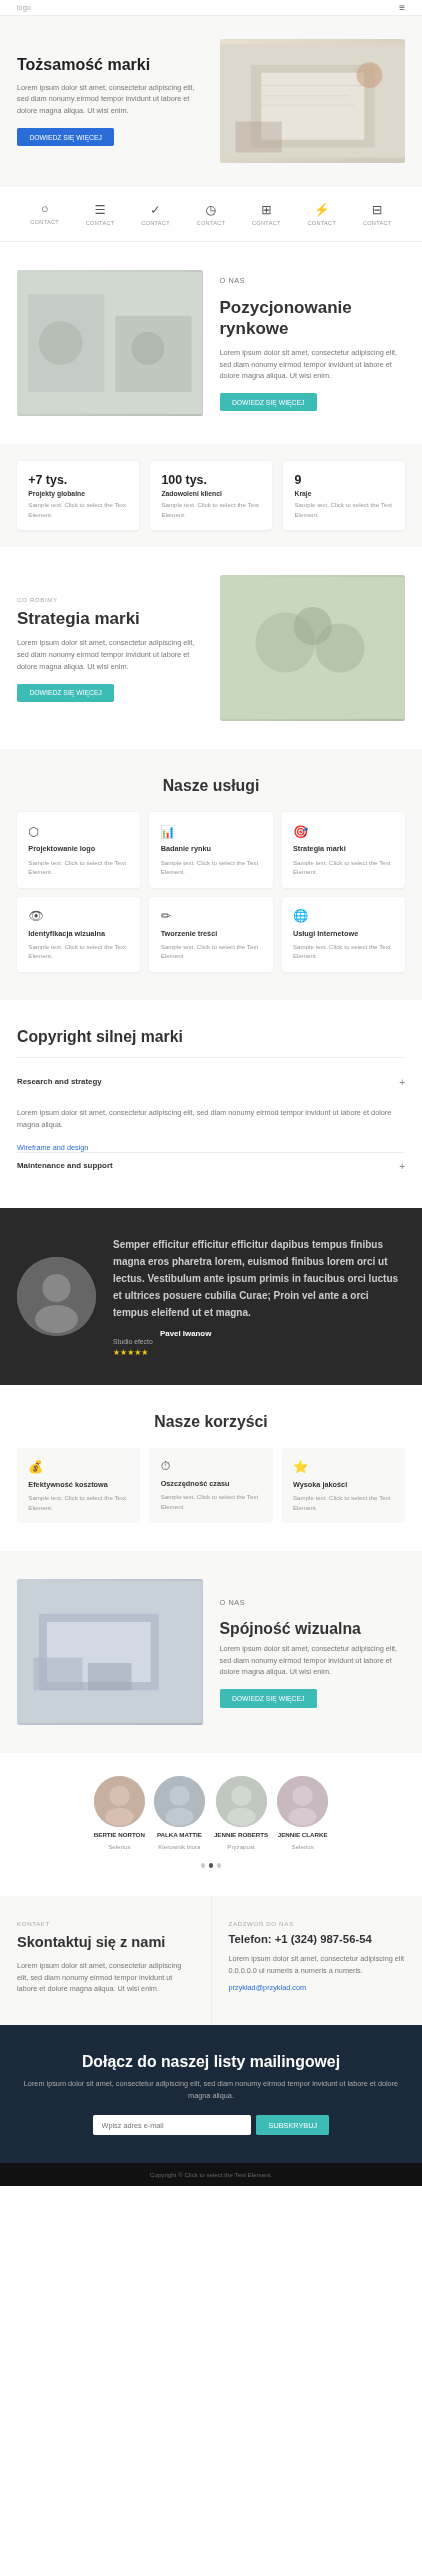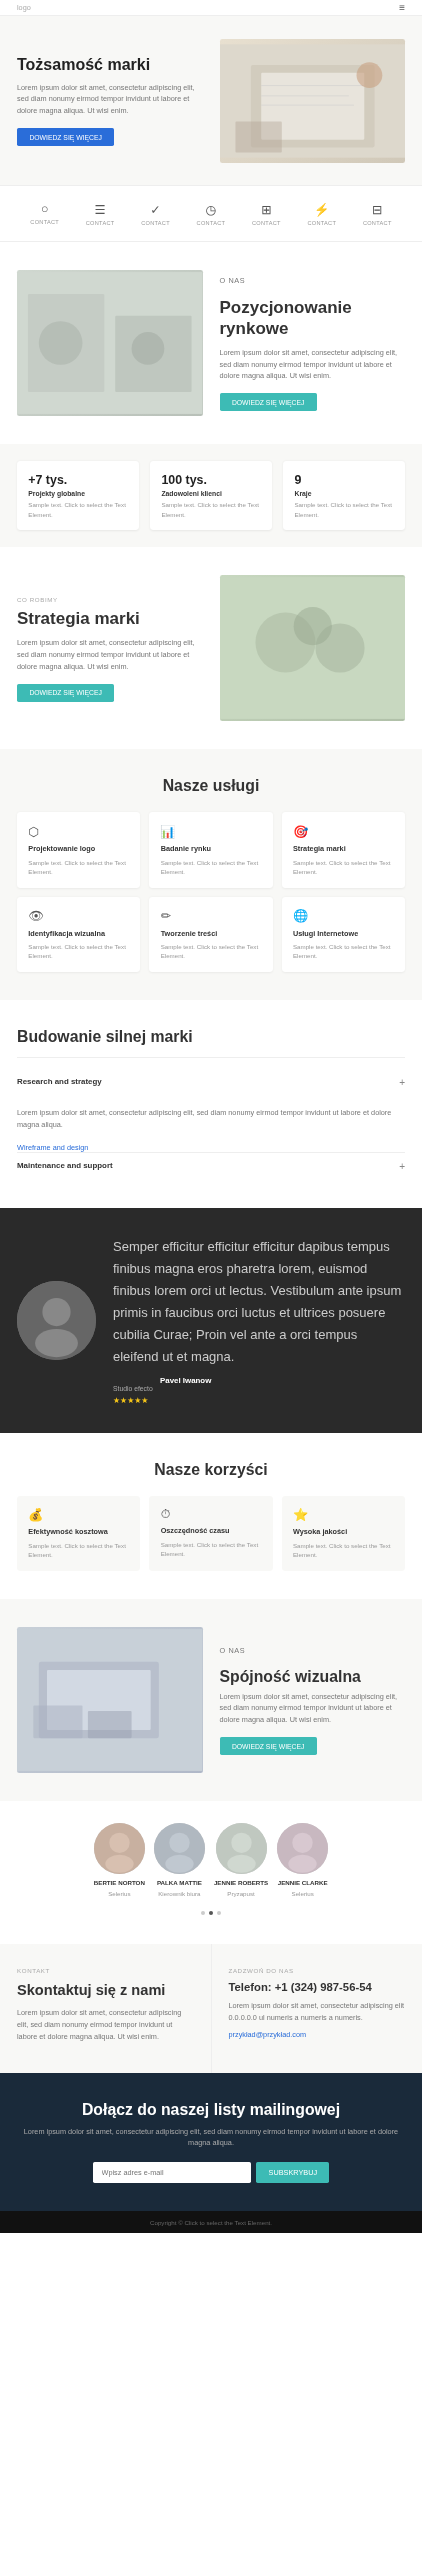--- a/index.html
+++ b/index.html
@@ -65,21 +65,21 @@
     .accordion-item { border-top: 0.6px solid #eee; padding: 19px 0; display: flex; justify-content: space-between; align-items: flex-start; cursor: pointer; }
     .accordion-item.active { }
     .accordion-item .acc-title { font-size: 7.9px; font-weight: 600; color: #333; }
     .accordion-item .acc-icon { font-size: 10px; color: #888; }
     .accordion-content { font-size: 7.3px; color: #777; line-height: 1.6; padding: 0 0 7.9px 0; border-top: none; }
     .acc-link { font-size: 7.3px; color: #2a6dd9; cursor: pointer; display: block; margin-top: 4.5px; }
 
     
     .testimonial { background: #2a2a2a; padding: 28px 17px; display: flex; gap: 17px; align-items: center; }
     .testi-img { width: 79px; height: 79px; border-radius: 50%; background: #888; flex-shrink: 0; }
-    .testi-text p { font-size: 13px; color: #ccc; line-height: 1.7; margin-bottom: 7.9px; }
+    .testi-text p { font-size: 10px; color: #ccc; line-height: 1.7; margin-bottom: 7.9px; font-weight: bold; }
     .testi-text .testi-name { font-size: 7.9px; font-weight: 700; color: #fff; margin-left: 47px; }
     .testi-text .testi-role { font-size: 6.8px; color: #aaa; }
     .testi-text .stars { color: #f5c518; font-size: 7.9px; margin-top: 3.4px; }
 
     
     .benefits { padding: 28px 17px; background: #fff; }
     .benefits h2 { font-size: 15.8px; font-weight: 700; text-align: center; margin-bottom: 17px; }
     .benefits-grid { display: grid; grid-template-columns: 1fr 1fr 1fr; gap: 9px; }
     .benefit-card { background: #f8f8f6; border-radius: 3.4px; padding: 11.3px; }
     .benefit-card .ben-icon { font-size: 12.4px; margin-bottom: 5.6px; color: #555; }
@@ -292,21 +292,21 @@
     </div>
     <div class="service-card">
       <div class="svc-icon">🌐</div>
       <div class="svc-title">Usługi Internetowe</div>
       <div class="svc-desc">Sample text. Click to select the Text Element.</div>
     </div>
   </div>
 </section>
 
 <section class="building">
-  <h2>Budowanie silnej marki</h2>
+  <h2>Copyright silnej marki</h2>
   <div class="accordion">
     <div class="accordion-item active">
       <span class="acc-title">Research and strategy</span>
       <span class="acc-icon">+</span>
     </div>
     <div class="accordion-content">
       <p>Lorem ipsum dolor sit amet, consectetur adipiscing elit, sed diam nonumy eirmod tempor invidunt ut labore et dolore magna aliqua.</p>
     </div>
     <a class="acc-link">Wireframe and design</a>
     <div class="accordion-item" style="border-top:0.6px solid #eee; padding:7.9px 0; display:flex; justify-content:space-between;">

